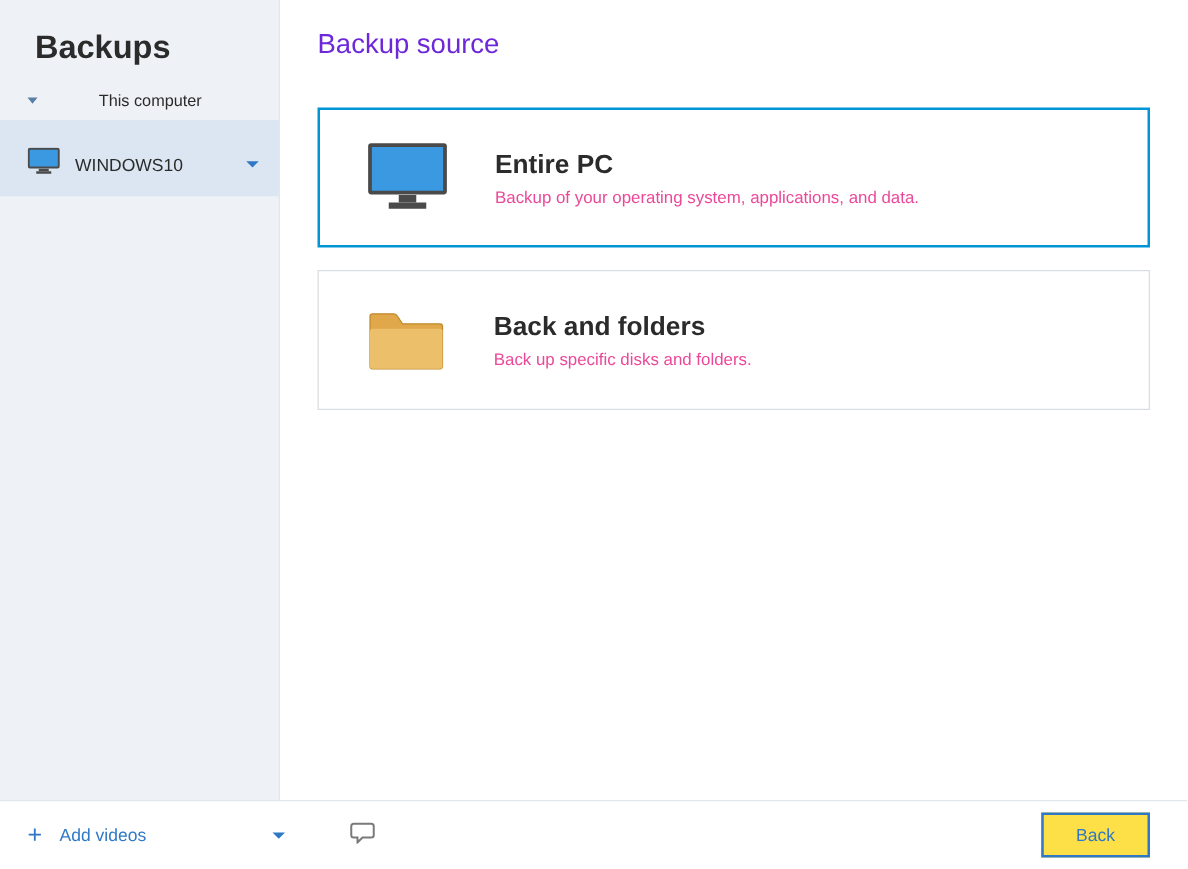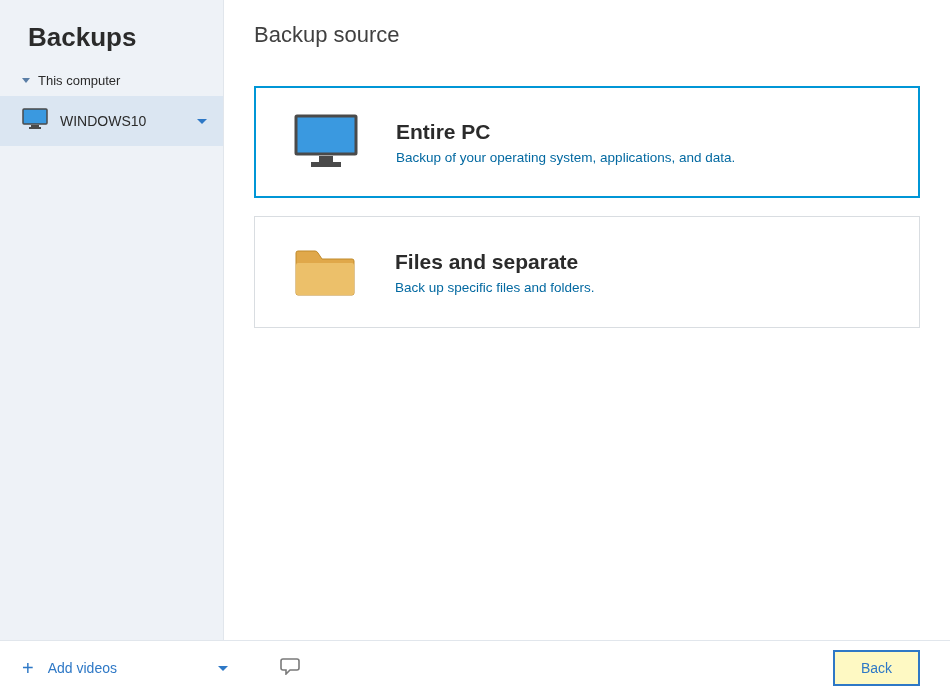--- a/index.html
+++ b/index.html
@@ -26,32 +26,33 @@
       color: #2b2b2b;
       padding: 22px 28px 12px 28px;
     }
     .tree-header {
       display: flex;
       align-items: center;
       padding: 8px 22px;
       color: #2b2b2b;
       font-size: 13px;
       cursor: pointer;
+      gap: 41px;
     }
     .tree-caret {
       width: 0; height: 0;
       border-left: 4px solid transparent;
       border-right: 4px solid transparent;
       border-top: 5px solid #5a7ea6;
       margin-right: 8px;
     }
     .tree-item {
       display: flex;
       align-items: center;
-      padding: 12px 16px 12px 22px;
+      padding: 22px 16px 12px 22px;
       background: #dbe6f2;
       cursor: pointer;
     }
     .tree-item .label {
       flex: 1;
       font-size: 14px;
       color: #2b2b2b;
       margin-left: 12px;
     }
     .chev-down {
@@ -61,21 +62,21 @@
       border-top: 5px solid #2e78c6;
     }
     .sidebar-spacer { flex: 1; }
     .main {
       flex: 1;
       padding: 22px 30px 10px 30px;
       overflow-y: auto;
     }
     .main-title {
       font-size: 22px;
-      color: #404040;
+      color: #6d28d9;
       font-weight: 400;
       margin-bottom: 38px;
     }
     .option {
       border: 1px solid #d9dde1;
       padding: 22px 30px;
       display: flex;
       align-items: center;
       cursor: pointer;
       margin-bottom: 18px;
@@ -93,21 +94,21 @@
     }
     .option-text { flex: 1; }
     .option-title {
       font-size: 21px;
       font-weight: 600;
       color: #2b2b2b;
       margin-bottom: 6px;
     }
     .option-desc {
       font-size: 13.5px;
-      color: #0369a1;
+      color: #ec4899;
     }
     .footer {
       height: 55px;
       border-top: 1px solid #e1e6ec;
       display: flex;
       align-items: center;
     }
     .footer-left {
       width: 250px;
       display: flex;
@@ -135,21 +136,21 @@
       padding: 0 30px;
       height: 100%;
     }
     .chat-icon {
       cursor: pointer;
     }
     .footer-spacer { flex: 1; }
     .back-btn {
       border: 2px solid #2e78c6;
       color: #2e78c6;
-      background: #fef9c3;
+      background: #fde047;
       padding: 8px 26px;
       font-size: 14px;
       cursor: pointer;
     }
   </style>
 </head>
 <body>
 
 <div class="app">
   <aside class="sidebar">
@@ -193,22 +194,22 @@
 
 
     <div class="option">
       <div class="icon-wrap">
         <svg width="62" height="50" viewBox="0 0 62 50">
           <path d="M 2 10 L 2 46 Q 2 48 4 48 L 58 48 Q 60 48 60 46 L 60 14 Q 60 12 58 12 L 28 12 L 24 6 Q 23 4 21 4 L 4 4 Q 2 4 2 6 Z" fill="#e0a84a" stroke="#c08a2a" stroke-width="1"></path>
           <path d="M 4 16 L 58 16 Q 60 16 60 18 L 60 46 Q 60 48 58 48 L 4 48 Q 2 48 2 46 L 2 18 Q 2 16 4 16 Z" fill="#ecc06a"></path>
         </svg>
       </div>
       <div class="option-text">
-        <div class="option-title">Files and separate</div>
-        <div class="option-desc">Back up specific files and folders.</div>
+        <div class="option-title">Back and folders</div>
+        <div class="option-desc">Back up specific disks and folders.</div>
       </div>
     </div>
 
 
   </main>
 </div>
 
 <div class="footer">
   <div class="footer-left">
     <div class="add-backup-btn">

